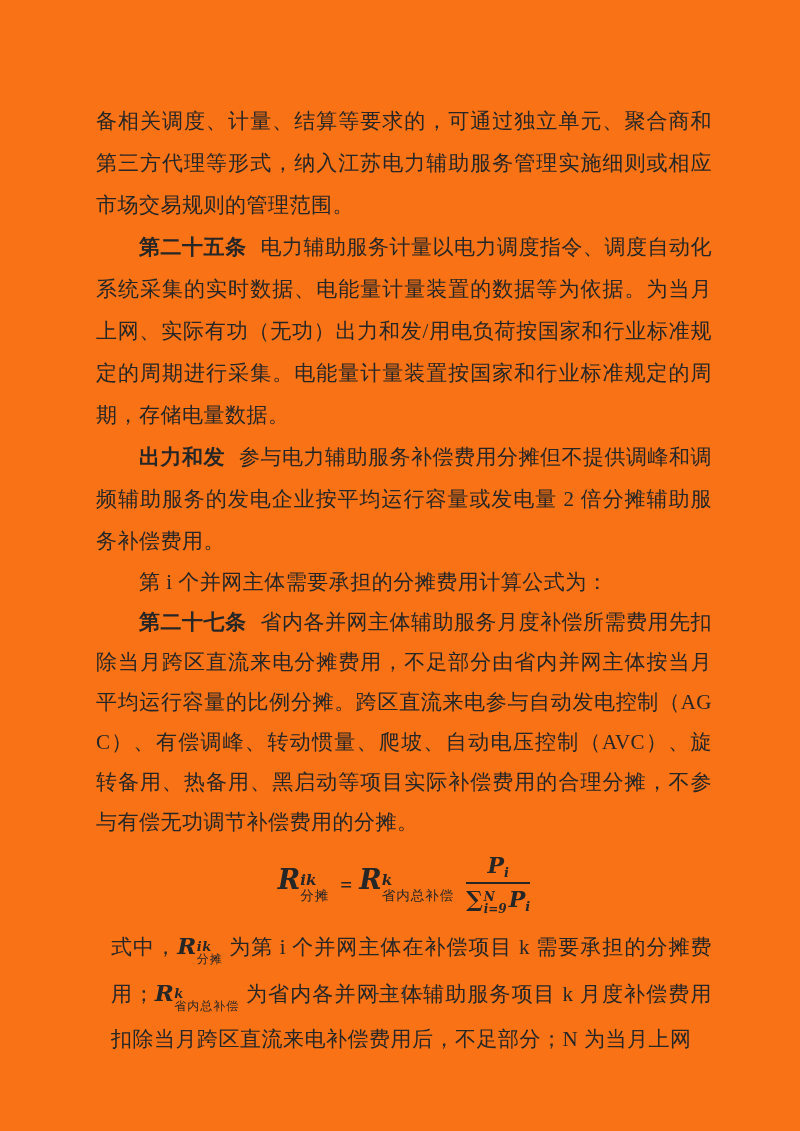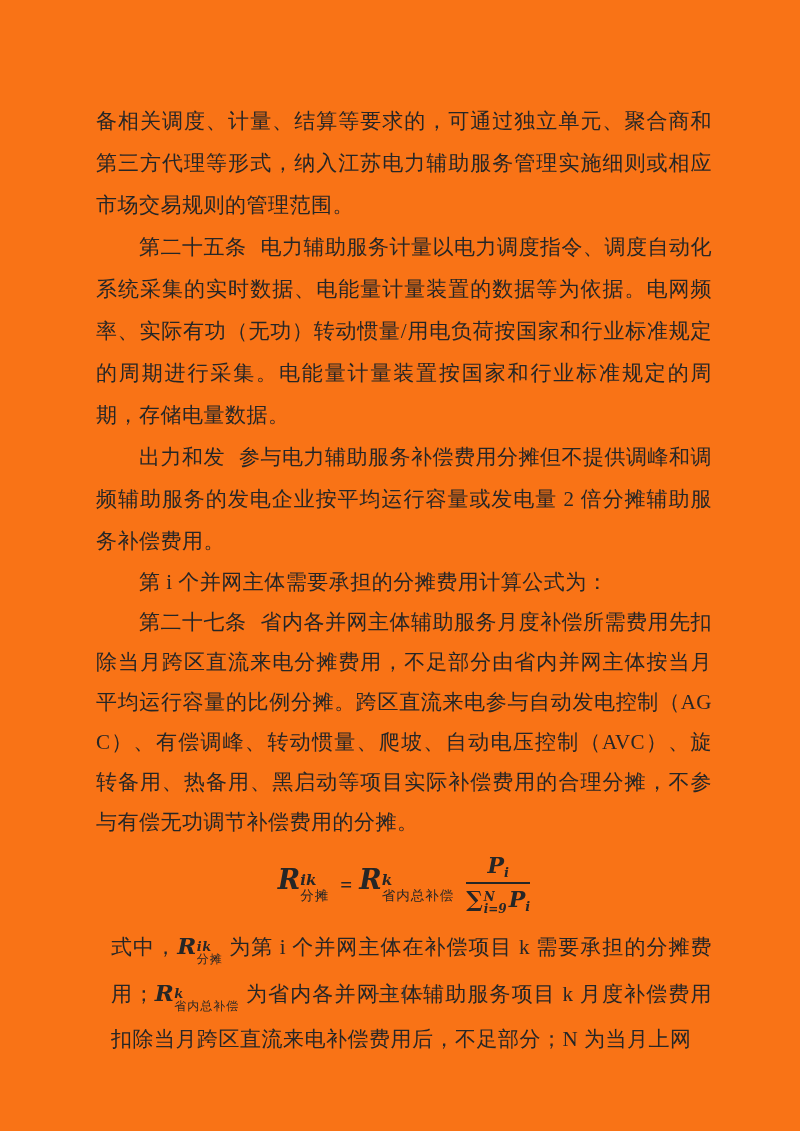--- a/index.html
+++ b/index.html
@@ -20,21 +20,21 @@
   .para {
     font-size:21px;
     line-height:42px;
     text-align:justify;
     letter-spacing:0.5px;
     word-break:break-all;
   }
   .para.tight { line-height:40px; }
   .para.indent { text-indent:43px; }
   .lead {
-    font-weight:normal;
+    font-weight:bold;
     padding-right:14px;
     font-family:"Liberation Serif","DejaVu Serif",serif;
   }
   
   .formula-row {
     margin:12px 0 6px 0;
     text-align:center;
     white-space:nowrap;
   }
   .mvar {
@@ -121,21 +121,21 @@
   }
 </style>
 </head>
 <body>
 
 <div class="page">
   <div class="content">
 
     <p class="para">备相关调度、计量、结算等要求的，可通过独立单元、聚合商和第三方代理等形式，纳入江苏电力辅助服务管理实施细则或相应市场交易规则的管理范围。</p>
 
-    <p class="para indent"><span class="lead">第二十五条</span><span>电力辅助服务计量以电力调度指令、调度自动化系统采集的实时数据、电能量计量装置的数据等为依据。电网频率、实际有功（无功）转动惯量/用电负荷按国家和行业标准规定的周期进行采集。电能量计量装置按国家和行业标准规定的周期，存储电量数据。</span></p>
+    <p class="para indent"><span class="lead">第二十五条</span><span>电力辅助服务计量以电力调度指令、调度自动化系统采集的实时数据、电能量计量装置的数据等为依据。为当月上网、实际有功（无功）出力和发/用电负荷按国家和行业标准规定的周期进行采集。电能量计量装置按国家和行业标准规定的周期，存储电量数据。</span></p>
 
     <p class="para indent"><span class="lead">出力和发</span><span>参与电力辅助服务补偿费用分摊但不提供调峰和调频辅助服务的发电企业按平均运行容量或发电量 2 倍分摊辅助服务补偿费用。</span></p>
 
     <p class="para tight indent">第 i 个并网主体需要承担的分摊费用计算公式为：</p>
 
     <p class="para tight indent"><span class="lead">第二十七条</span><span>省内各并网主体辅助服务月度补偿所需费用先扣除当月跨区直流来电分摊费用，不足部分由省内并网主体按当月平均运行容量的比例分摊。跨区直流来电参与自动发电控制（AGC）、有偿调峰、转动惯量、爬坡、自动电压控制（AVC）、旋转备用、热备用、黑启动等项目实际补偿费用的合理分摊，不参与有偿无功调节补偿费用的分摊。</span></p>
 
     <div class="formula-row">
       <span class="mvar">R</span><span class="rstack">
           <span class="ssup">ik</span>

